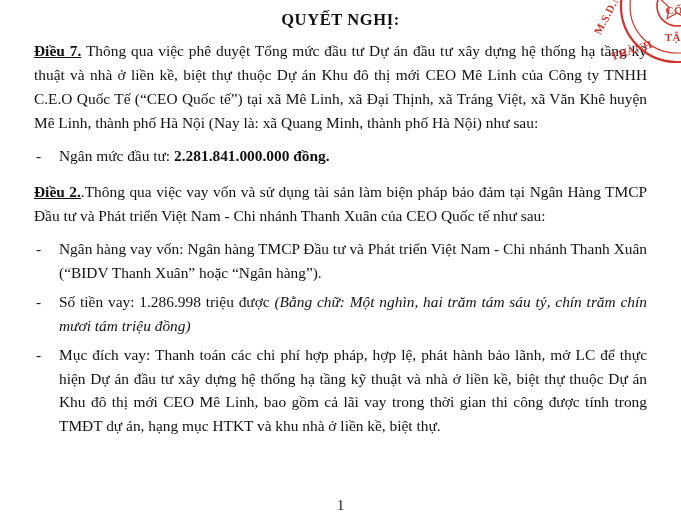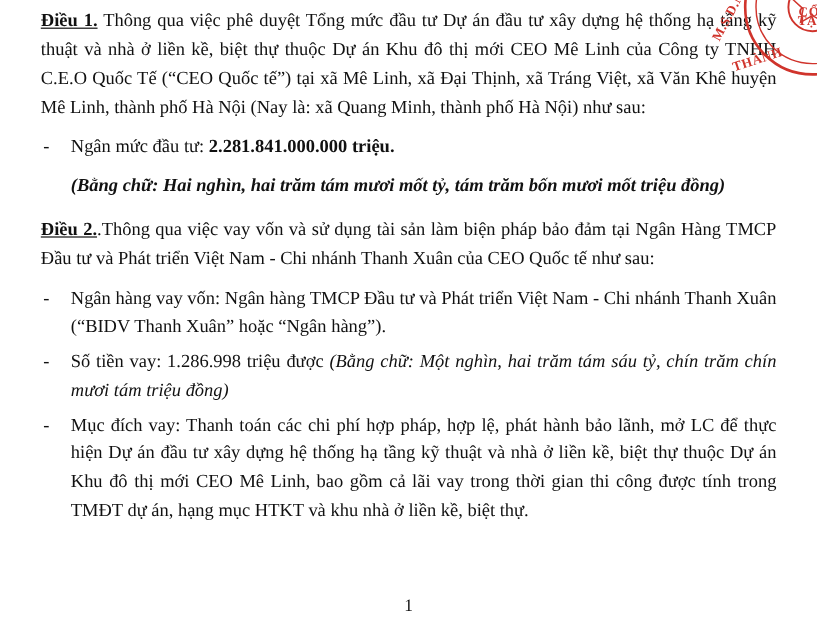--- a/index.html
+++ b/index.html
@@ -91,21 +91,21 @@
     position: absolute;
     color: #d0342c;
     font-family: "Liberation Serif", serif;
     font-weight: bold;
     font-size: 11px;
     letter-spacing: 0.5px;
     white-space: nowrap;
   }
   .st1 { top: 60px; right: 86px; transform: rotate(-62deg); }
   .st3 { top: 56px; right: 32px; }
-  .st4 { top: 64px; right: 34px; }
+  .st4 { top: 83px; right: 34px; }
   .st5 { top: 96px; right: 62px; transform: rotate(-18deg); }
 </style>
 </head>
 <body>
 
 <div class="page">
 
   <div class="seal">
     <svg width="150" height="150" viewBox="0 0 150 150" xmlns="http://www.w3.org/2000/svg">
       <circle cx="112" cy="58" r="56" fill="none" stroke="#d0342c" stroke-width="2.2"></circle>
@@ -113,34 +113,31 @@
       <circle cx="112" cy="58" r="20" fill="none" stroke="#d0342c" stroke-width="1.6"></circle>
       <path d="M112 40 l4.8 10.3 11.3 1.4 -8.4 7.7 2.2 11.2 -9.9 -5.6 -9.9 5.6 2.2 -11.2 -8.4 -7.7 11.3 -1.4 z" fill="none" stroke="#d0342c" stroke-width="1.2"></path>
     </svg>
     <span class="seal-text st1">M.S.D.N</span>
     
     <span class="seal-text st3">CỔ</span>
     <span class="seal-text st4">TẬ</span>
     <span class="seal-text st5">THÀNH</span>
   </div>
 
+  <div class="doc-title">QUYẾT NGHỊ:</div>
 
   <p class="para">
-    <span class="article-head">Điều 1.</span><span> Thông qua việc phê duyệt Tổng mức đầu tư Dự án đầu tư xây dựng hệ thống hạ tầng kỹ thuật và nhà ở liền kề, biệt thự thuộc Dự án Khu đô thị mới CEO Mê Linh của Công ty TNHH C.E.O Quốc Tế (“CEO Quốc tế”) tại xã Mê Linh, xã Đại Thịnh, xã Tráng Việt, xã Văn Khê huyện Mê Linh, thành phố Hà Nội (Nay là: xã Quang Minh, thành phố Hà Nội) như sau:</span>
+    <span class="article-head">Điều 7.</span><span> Thông qua việc phê duyệt Tổng mức đầu tư Dự án đầu tư xây dựng hệ thống hạ tầng kỹ thuật và nhà ở liền kề, biệt thự thuộc Dự án Khu đô thị mới CEO Mê Linh của Công ty TNHH C.E.O Quốc Tế (“CEO Quốc tế”) tại xã Mê Linh, xã Đại Thịnh, xã Tráng Việt, xã Văn Khê huyện Mê Linh, thành phố Hà Nội (Nay là: xã Quang Minh, thành phố Hà Nội) như sau:</span>
   </p>
 
   <div class="bullet-row gap-sm">
     <span class="bullet-mark">-</span>
-    <span class="bullet-text"><span>Ngân mức đầu tư: </span><span class="bold">2.281.841.000.000 triệu.</span></span>
+    <span class="bullet-text"><span>Ngân mức đầu tư: </span><span class="bold">2.281.841.000.000 đồng.</span></span>
   </div>
 
-  <div class="bullet-row gap-sm">
-    <span class="bullet-mark"></span>
-    <span class="bullet-text bold-italic">(Bằng chữ: Hai nghìn, hai trăm tám mươi mốt tỷ, tám trăm bốn mươi mốt triệu đồng)</span>
-  </div>
 
   <p class="para gap-md">
     <span class="article-head">Điều 2.</span><span>.Thông qua việc vay vốn và sử dụng tài sản làm biện pháp bảo đảm tại Ngân Hàng TMCP Đầu tư và Phát triển Việt Nam - Chi nhánh Thanh Xuân của CEO Quốc tế như sau:</span>
   </p>
 
   <div class="bullet-row gap-sm">
     <span class="bullet-mark">-</span>
     <span class="bullet-text">Ngân hàng vay vốn: Ngân hàng TMCP Đầu tư và Phát triển Việt Nam - Chi nhánh Thanh Xuân (“BIDV Thanh Xuân” hoặc “Ngân hàng”).</span>
   </div>
 

